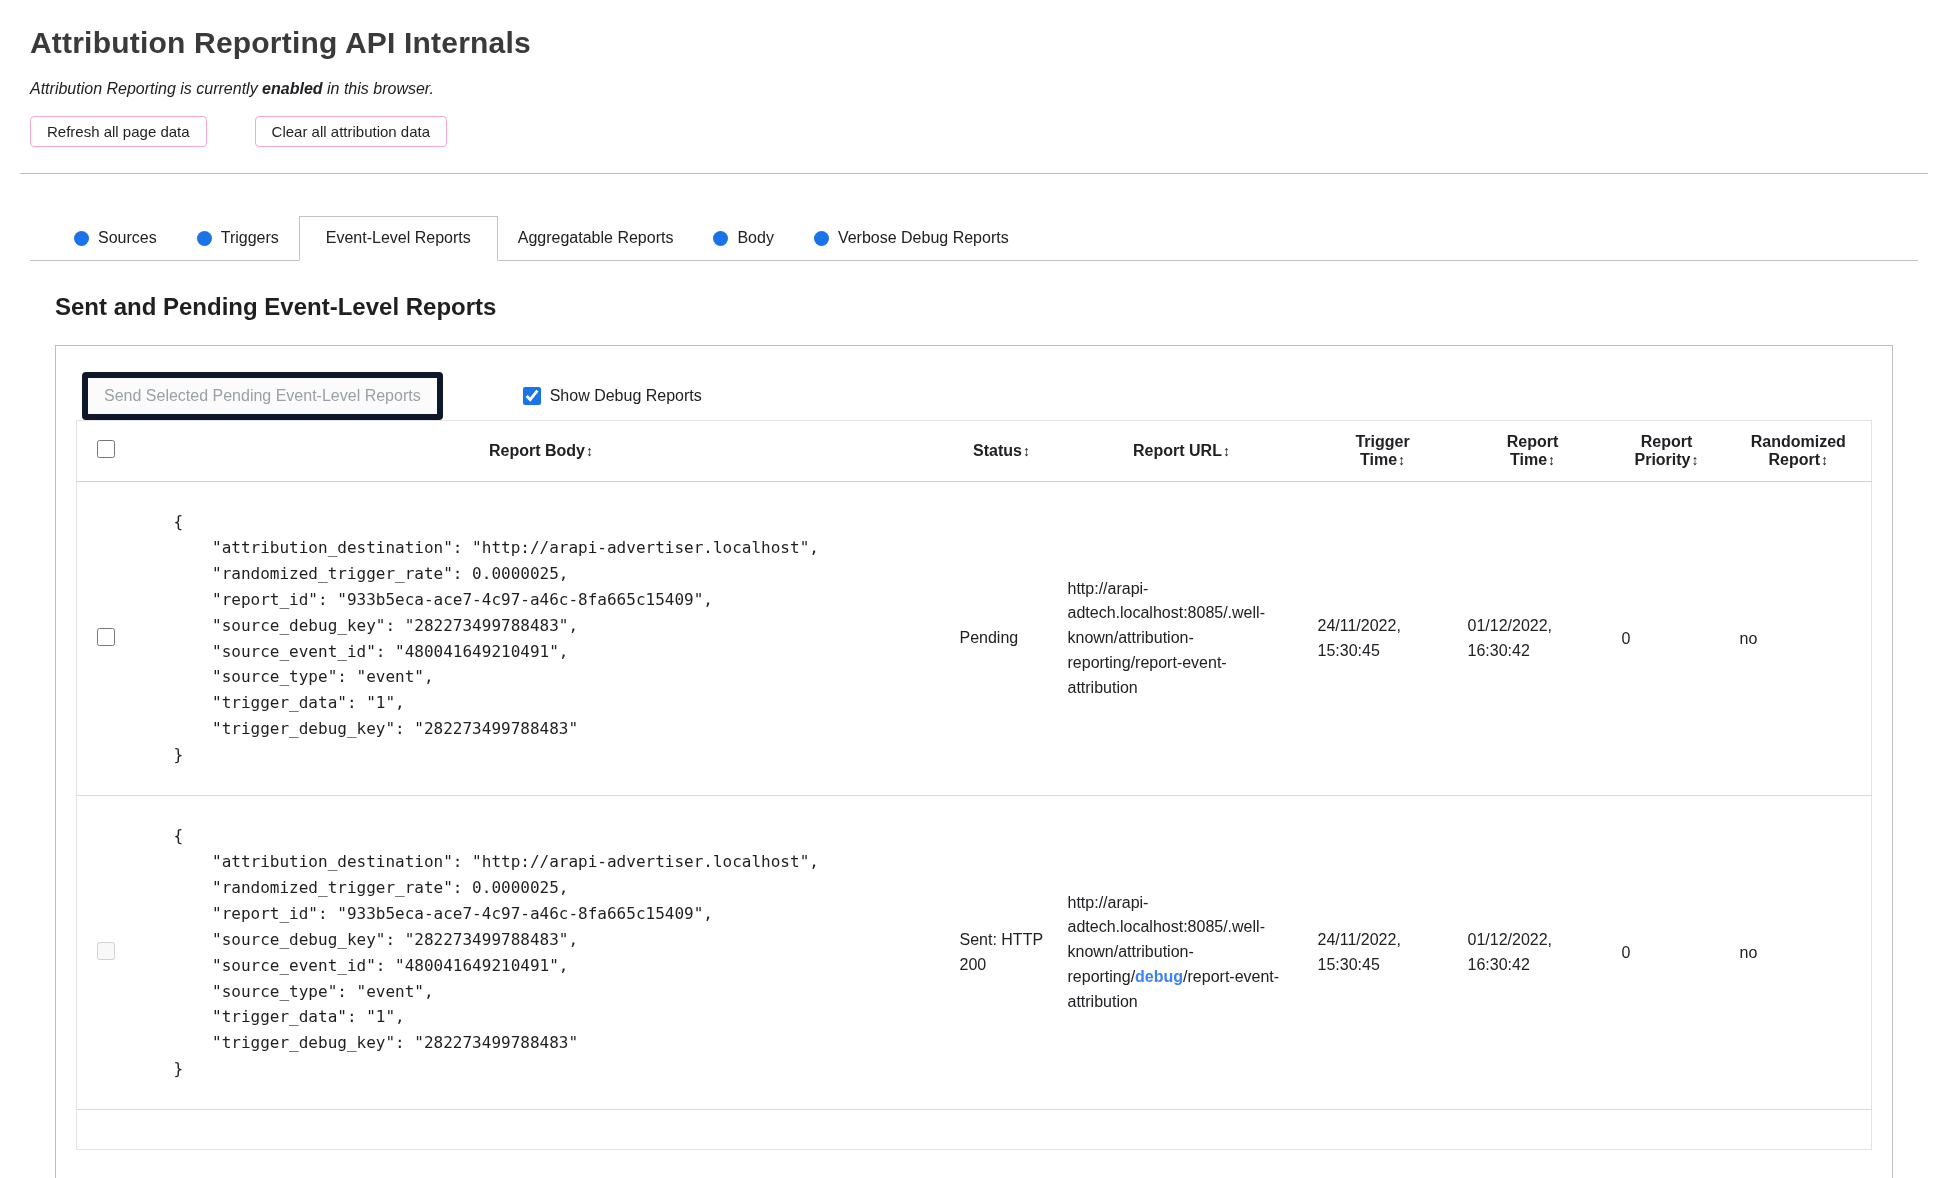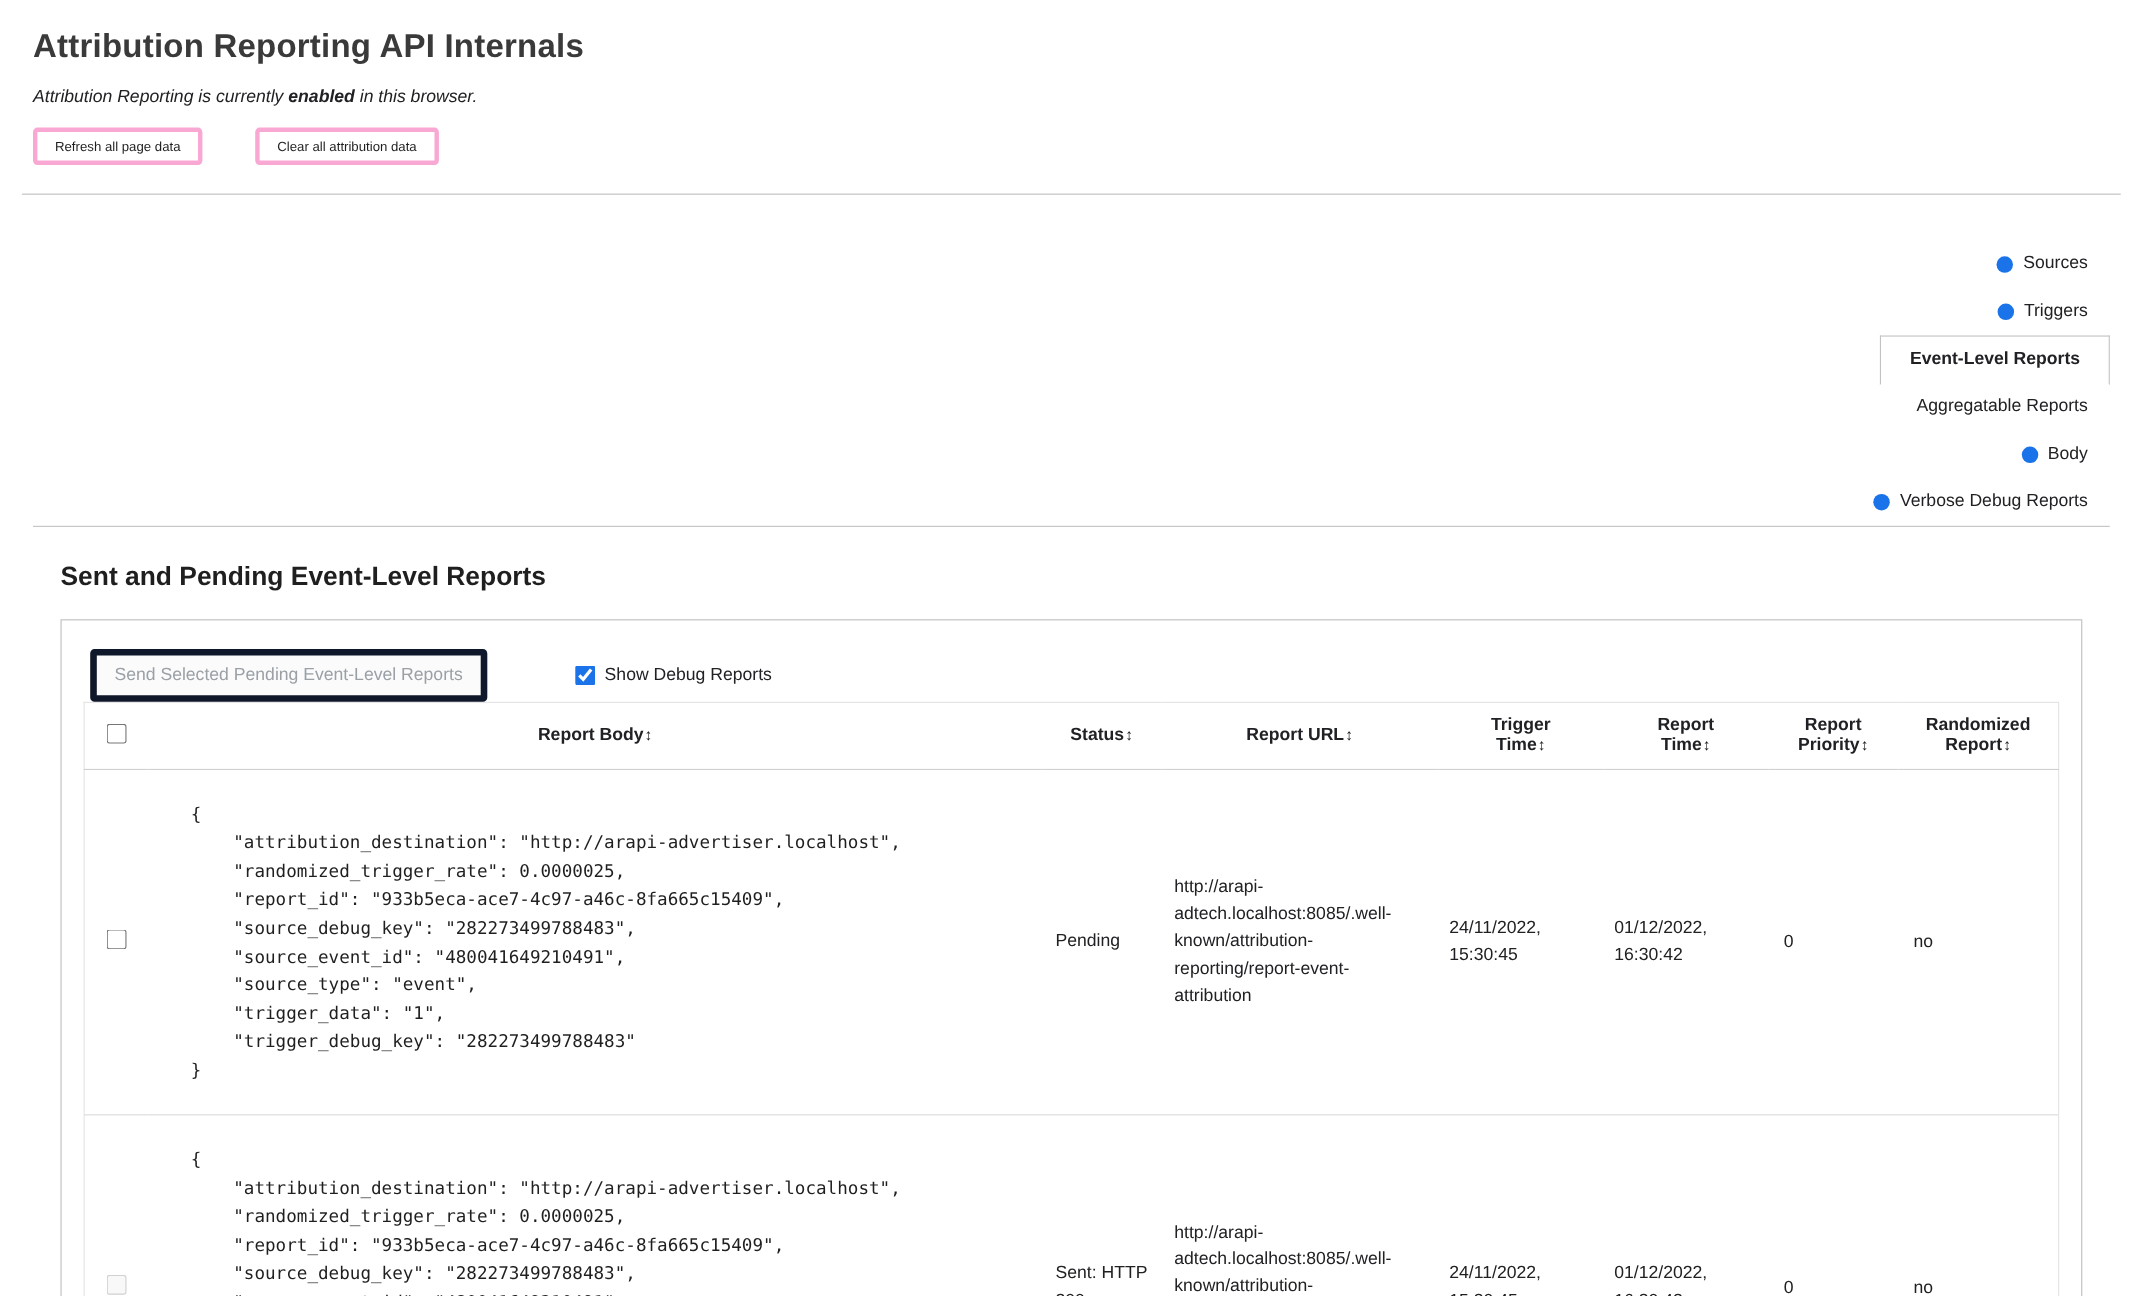--- a/index.html
+++ b/index.html
@@ -18,58 +18,57 @@
     color: #3a3a3a;
     margin: 12px 0 20px;
     letter-spacing: 0.2px;
   }
   .status-line { margin: 0 0 18px; font-size: 16px; color: #202124; font-style: italic; }
   .status-line b { font-weight: 700; }
 
   .toolbar { display: flex; gap: 48px; }
   .toolbar button {
     font-family: "Liberation Sans", sans-serif;
-    font-size: 12px;
+    font-size: 15px;
     color: #1f1f1f;
     background: #ffffff;
-    border: 4px solid #f9a8d4;
+    border: 1px solid #f9a8d4;
     border-radius: 4px;
     padding: 6px 16px;
     cursor: pointer;
   }
 
   hr.divider {
     border: none;
     border-top: 1px solid #bdbdbd;
     margin: 26px -10px 42px;
   }
 
   .tabbar {
     display: flex;
     align-items: flex-end;
     border-bottom: 1px solid #c2c2c2;
     padding-left: 24px;
-    flex-direction: column;
   }
   .tab {
     display: flex;
     align-items: center;
     gap: 9px;
     padding: 12px 20px 13px;
     font-size: 16px;
     color: #202124;
     cursor: pointer;
     white-space: nowrap;
   }
   .tab.active {
     border: 1px solid #c2c2c2;
     border-bottom: 1px solid #ffffff;
     margin-bottom: -1px;
     background: #ffffff;
-    font-weight: 700;
+    font-weight: 400;
     padding: 12px 26px 13px;
   }
   .dot { width: 15px; height: 15px; border-radius: 50%; background: #1a73e8; flex: none; }
 
   h2.section-heading {
     font-size: 24px;
     font-weight: 700;
     margin: 32px 0 24px 25px;
     color: #1f1f1f;
   }

